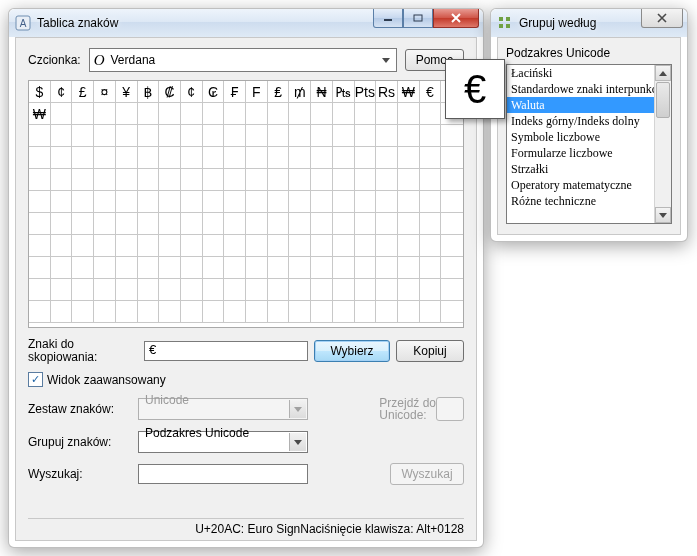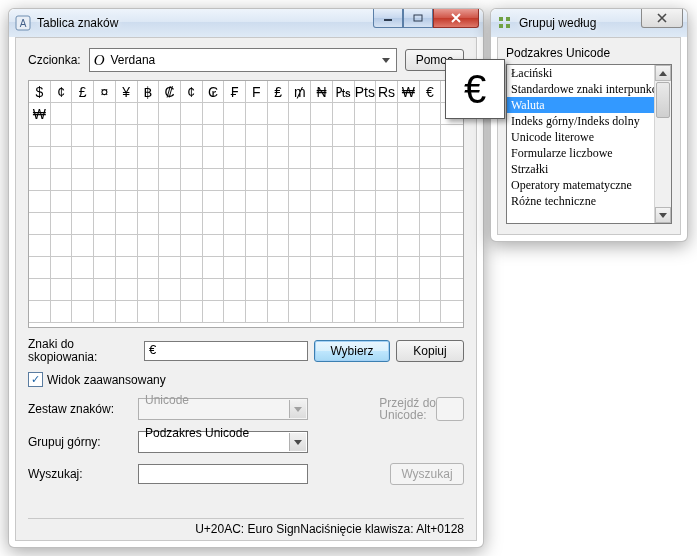--- a/index.html
+++ b/index.html
@@ -566,21 +566,21 @@
           </span>
       </div>
       <div style="flex:1;"></div>
       <div style="color:#9a9a9a;line-height:12px;text-align:left;">
         <span>Przejdź do</span><br><span>Unicode:</span>
       </div>
       <div class="small-btn disabled"></div>
     </div>
 
     <div class="adv-row">
-      <span class="label">Grupuj górny:</span>
+      <span class="label">Grupuj znaków:</span>
       <div class="combo" style="width:170px;">
         <span>Podzakres Unicode</span>
         <span class="dd-btn">
             <span class="arrow down"></span>
           </span>
       </div>
     </div>
 
     <div class="adv-row">
       <span class="label">Wyszukaj:</span>
@@ -616,21 +616,21 @@
     </div>
   </div>
   <div class="group-client">
     <div class="group-title">Podzakres Unicode</div>
     <div class="listbox">
       <div class="items" id="group-items">
           <div class="list-item">Łaciński</div>
           <div class="list-item">Standardowe znaki interpunkcyjne</div>
           <div class="list-item selected">Waluta</div>
           <div class="list-item">Indeks górny/Indeks dolny</div>
-          <div class="list-item">Unicode literowe</div>
+          <div class="list-item">Symbole liczbowe</div>
           <div class="list-item">Formularze liczbowe</div>
           <div class="list-item">Strzałki</div>
           <div class="list-item">Operatory matematyczne</div>
           <div class="list-item">Różne techniczne</div>
         </div>
       <div class="scrollbar">
         <div class="sb-btn">
             <span class="arrow up"></span>
           </div>
         <div class="sb-thumb"></div>

